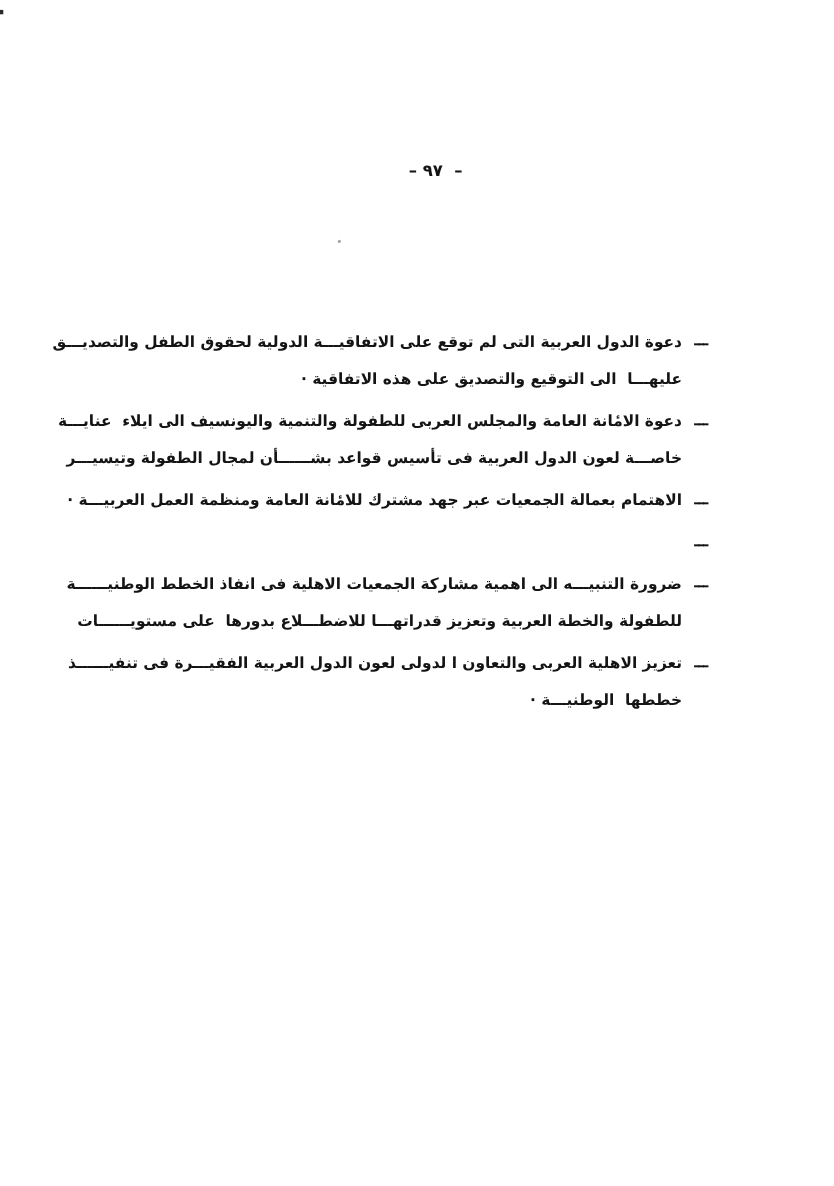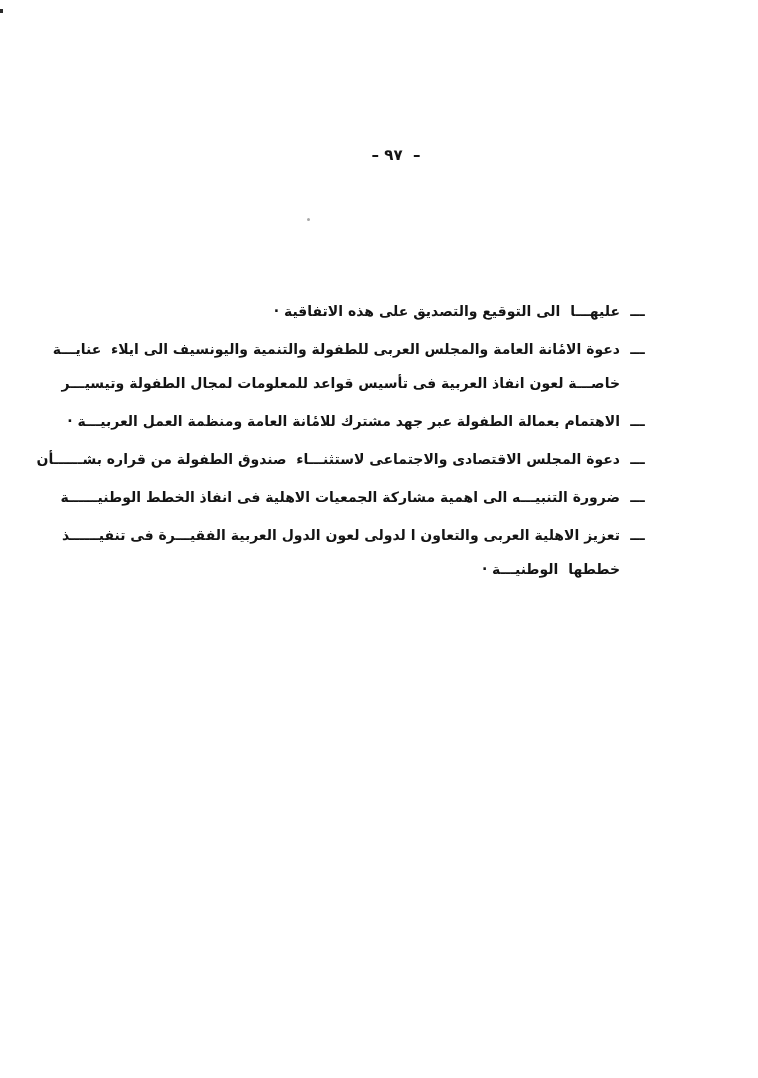--- a/index.html
+++ b/index.html
@@ -44,20 +44,21 @@
     margin-bottom: 4px;
   }
   .dash {
     flex: 0 0 35px;
     width: 35px;
     text-align: center;
     font-size: 14px;
     font-weight: 700;
     line-height: 34px;
     color: #141414;
+    font-family: Liberation Serif, serif;
   }
   .lines {
     flex: 0 0 507px;
     width: 507px;
   }
   .line {
     font-size: 14px;
     font-weight: 700;
     line-height: 34px;
     white-space: nowrap;
@@ -92,50 +93,51 @@
 <div class="page">
   <div class="edge-mark"></div>
   <div class="speck"></div>
 
   <div class="page-number">– ٩٧ &nbsp;–</div>
 
   <div class="content">
   <div class="para">
     <span class="dash">ـــ</span>
     <div class="lines">
+          <div class="line just">دعوة الدول العربية التى لم توقع على الاتفاقيـــة الدولية لحقوق الطفل والتصديـــق</div>
           <div class="line">عليهـــا&nbsp; الى التوقيع والتصديق على هذه الاتفاقية ·</div>
         </div>
   </div>
 
   <div class="para">
     <span class="dash">ـــ</span>
     <div class="lines">
           <div class="line just">دعوة الامٔانة العامة والمجلس العربى للطفولة والتنمية واليونسيف الى ايلاء&nbsp; عنايـــة</div>
-          <div class="line just">خاصـــة لعون انفاذ العربية فى تأسيس قواعد للمعلومات لمجال الطفولة وتيسيـــر</div>
+          <div class="line just">خاصـــة لعون الدول العربية فى تأسيس قواعد بشــــــأن لمجال الطفولة وتيسيـــر</div>
         </div>
   </div>
 
   <div class="para">
     <span class="dash">ـــ</span>
     <div class="lines">
-          <div class="line just">الاهتمام بعمالة الطفولة عبر جهد مشترك للامٔانة العامة ومنظمة العمل العربيـــة ·</div>
+          <div class="line just">الاهتمام بعمالة الجمعيات عبر جهد مشترك للامٔانة العامة ومنظمة العمل العربيـــة ·</div>
         </div>
   </div>
 
   <div class="para">
     <span class="dash">ـــ</span>
     <div class="lines">
-          <div class="line just">دعوة المجلس الاقتصادى والاجتماعى لاستثنـــاء&nbsp; صندوق الطفولة من قراره بشــــــأن</div>
         </div>
   </div>
 
   <div class="para">
     <span class="dash">ـــ</span>
     <div class="lines">
           <div class="line just">ضرورة التنبيـــه الى اهمية مشاركة الجمعيات الاهلية فى انفاذ الخطط الوطنيــــــة</div>
+          <div class="line just">للطفولة والخطة العربية وتعزيز قدراتهـــا للاضطـــلاع بدورها&nbsp; على مستويــــــات</div>
         </div>
   </div>
 
   <div class="para">
     <span class="dash">ـــ</span>
     <div class="lines">
           <div class="line just">تعزيز الاهلية العربى والتعاون ا لدولى لعون الدول العربية الفقيـــرة فى تنفيــــــذ</div>
           <div class="line">خططها&nbsp; الوطنيـــة ·</div>
         </div>
   </div>

